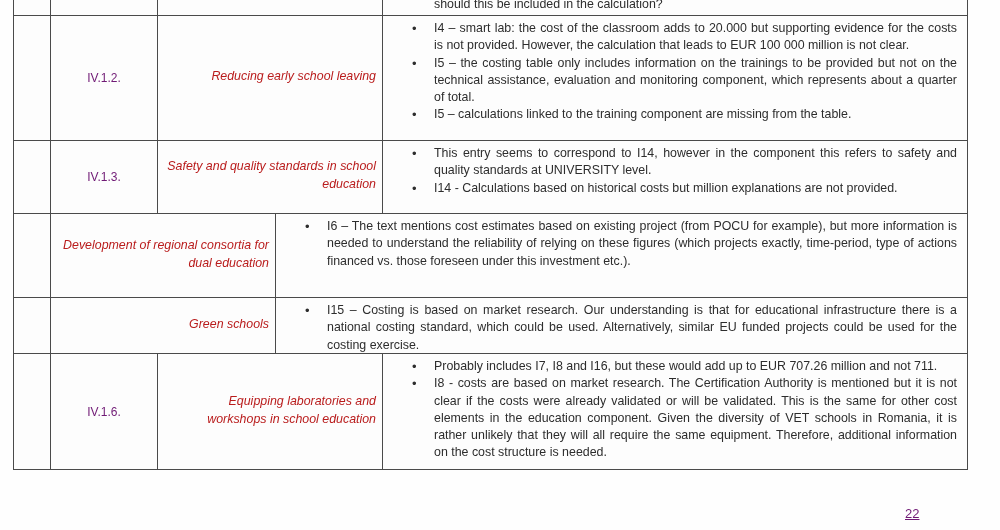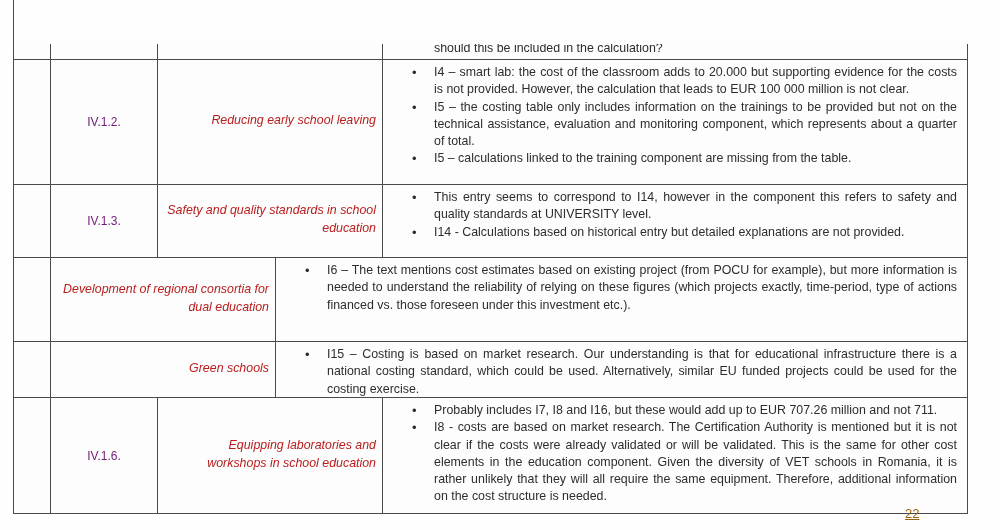--- a/index.html
+++ b/index.html
@@ -46,39 +46,39 @@
     text-justify: inter-word;
   }
   .bullets li::before {
     content: "\2022";
     position: absolute;
     left: -22px;
     top: 0;
     font-size: 13px;
   }
 
-  .row-partial { height: 16px; margin-top: 44px; }
+  .row-partial { height: 16px; }
   .row-iv12 { height: 125px; }
   .row-iv13 { height: 73px; }
   .row-iv14 { height: 84px; }
   .row-iv15 { height: 56px; }
   .row-iv16 { height: 116px; }
 
   .carry-text {
     padding-left: 51px;
     margin-top: -4px;
     line-height: 17.3px;
     white-space: nowrap;
   }
 
   .page-number {
     position: absolute;
     left: 905px; top: 506px;
     font-size: 13px;
-    color: #a16207;
+    color: #701a75;
     text-decoration: underline;
   }
 </style>
 </head>
 <body>
 
 <div class="page">
 
   <div class="doc-table">
 
@@ -104,21 +104,21 @@
       </div>
     </div>
 
     <div class="trow row-iv13">
       <div class="cell c1"></div>
       <div class="cell c2">IV.1.3.</div>
       <div class="cell c3">Safety and quality standards in school education</div>
       <div class="cell c4">
         <ul class="bullets">
           <li>This entry seems to correspond to I14, however in the component this refers to safety and quality standards at UNIVERSITY level.</li>
-          <li>I14 - Calculations based on historical entry but detailed explanations are not provided.</li>
+          <li>I14 - Calculations based on historical costs but million explanations are not provided.</li>
         </ul>
       </div>
     </div>
 
     <div class="trow row-iv14">
       <div class="cell c1"></div>
       <div class="cell c3">Development of regional consortia for dual education</div>
       <div class="cell c4">
         <ul class="bullets">
           <li>I6 – The text mentions cost estimates based on existing project (from POCU for example), but more information is needed to understand the reliability of relying on these figures (which projects exactly, time-period, type of actions financed vs. those foreseen under this investment etc.).</li>

